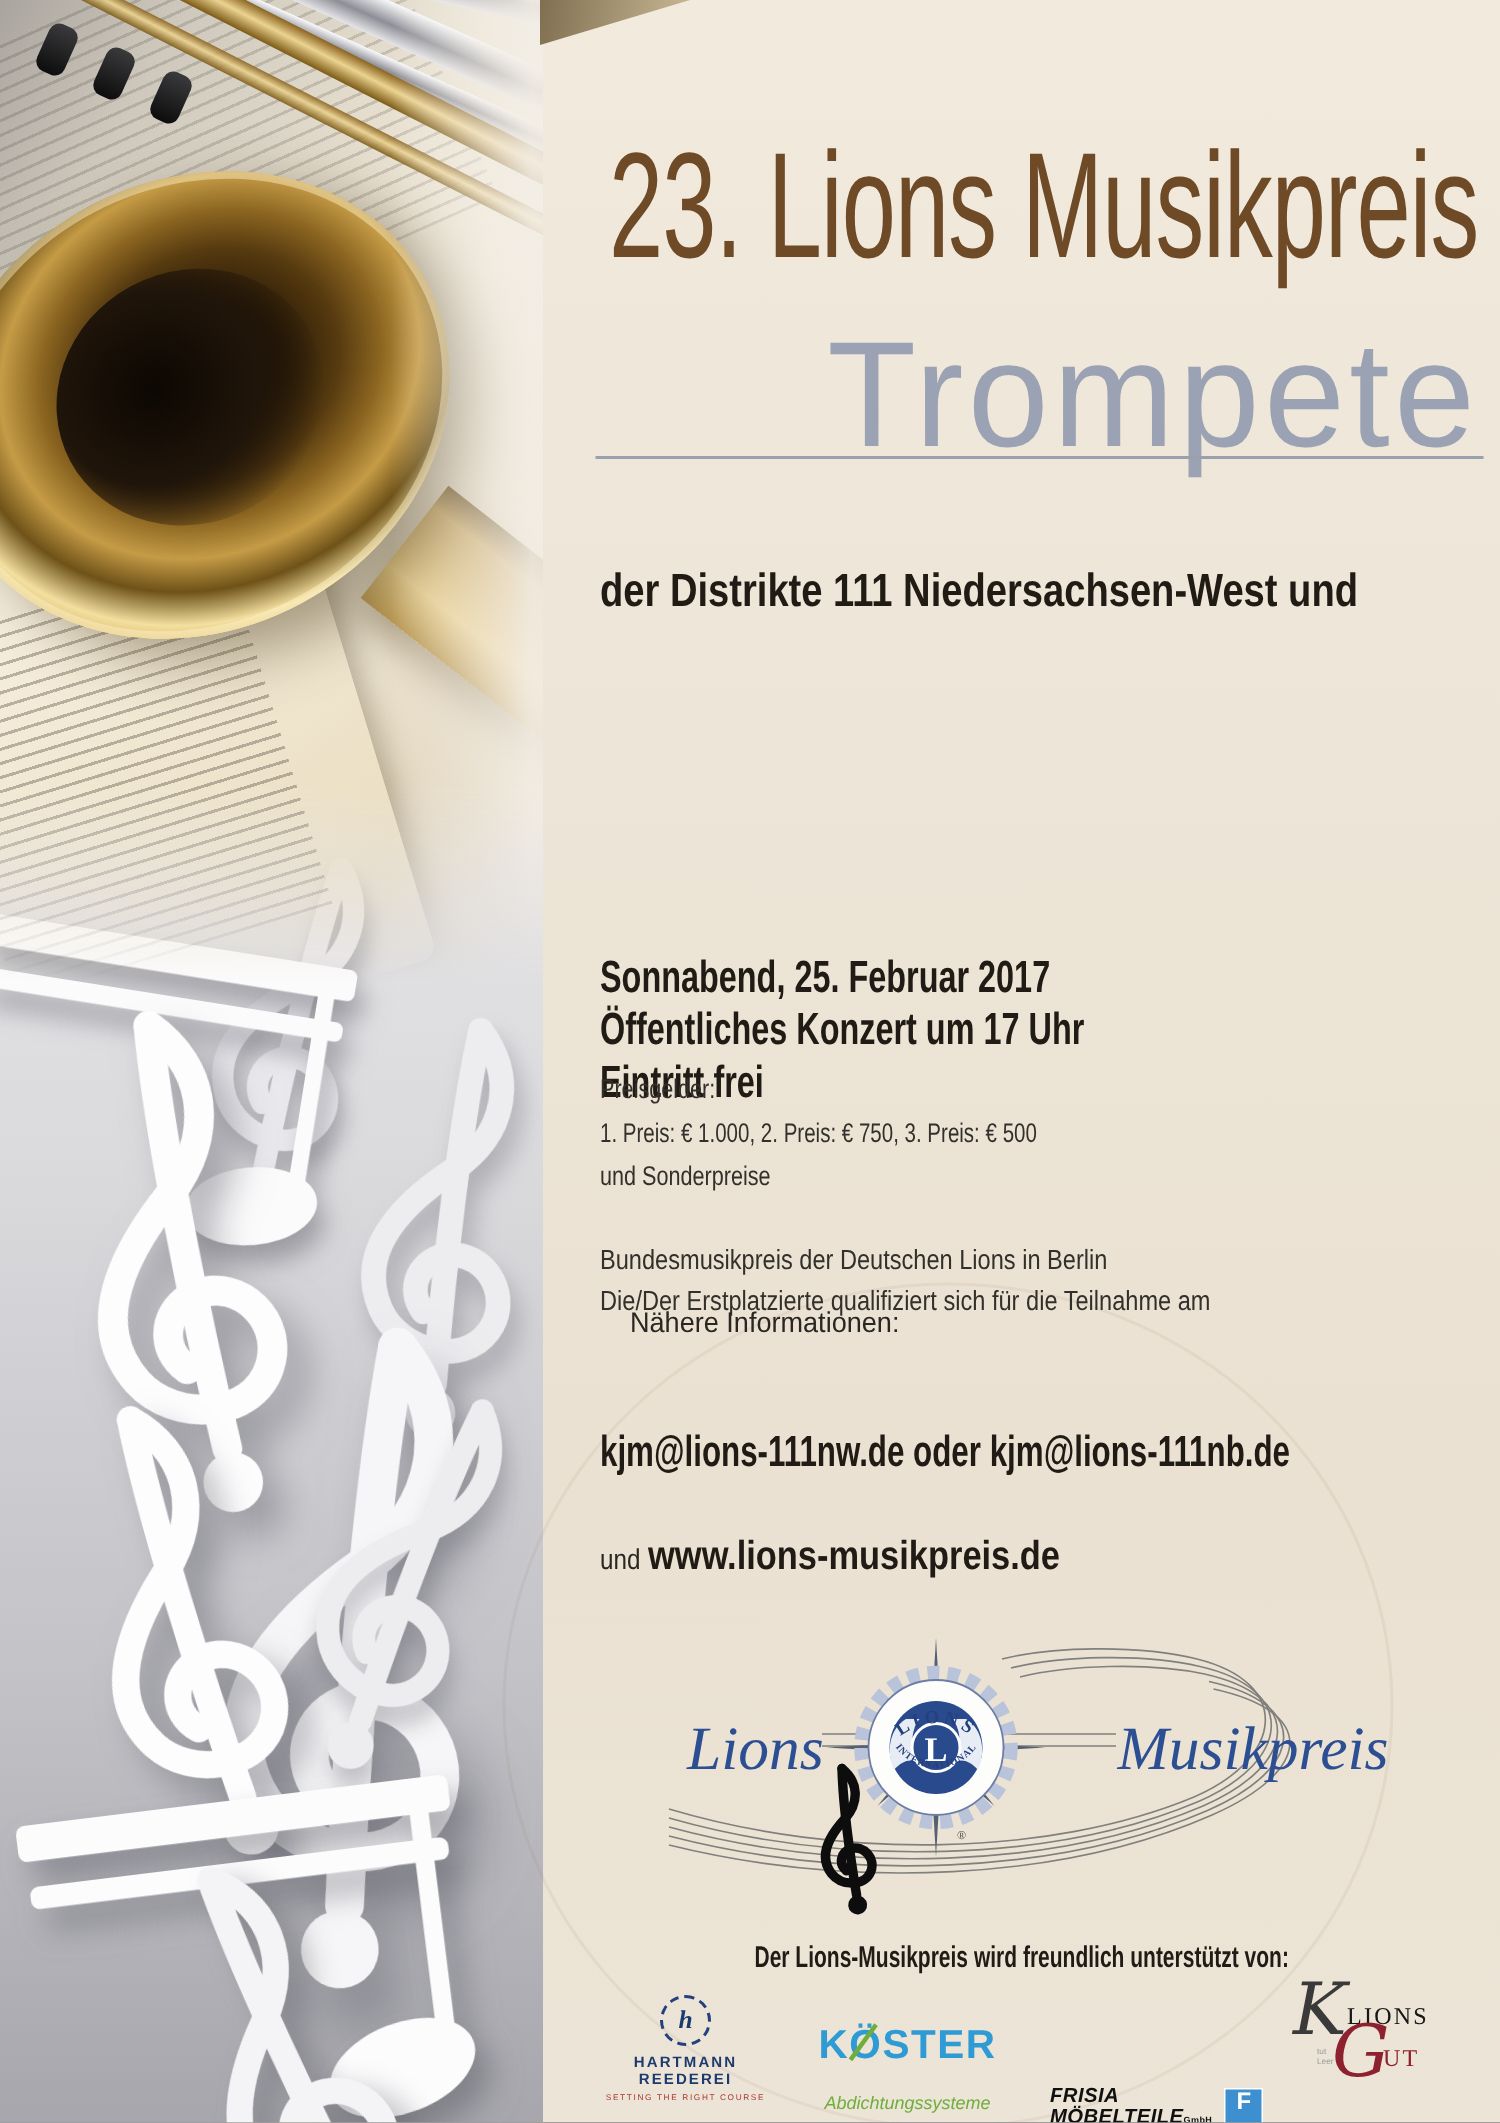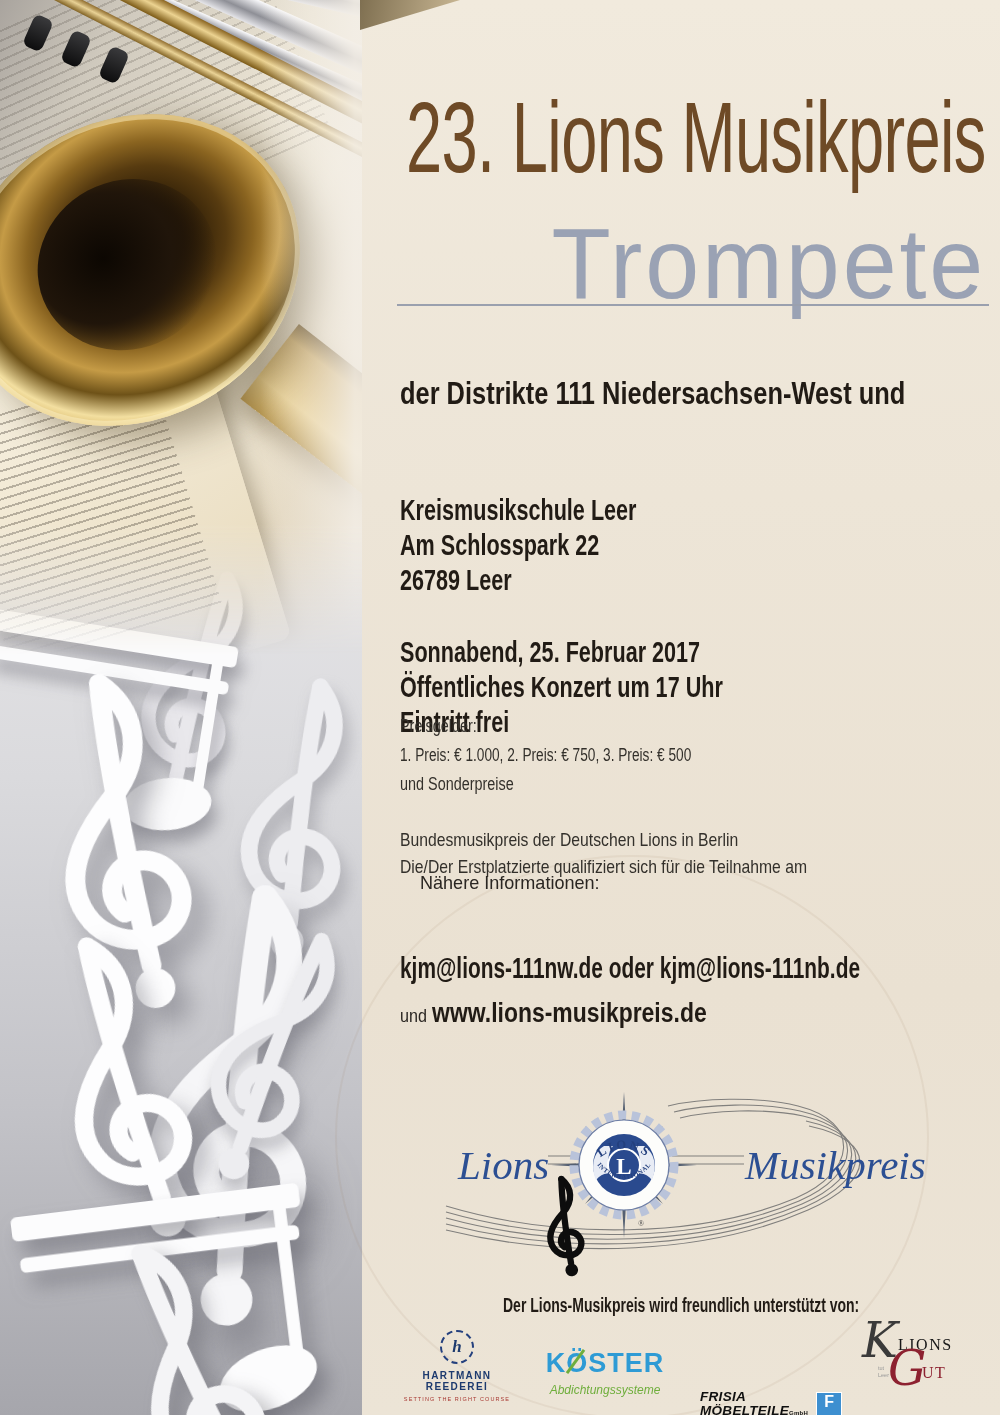--- a/index.html
+++ b/index.html
@@ -45,35 +45,35 @@
   .title1{top:80px;right:14px;font-size:100px;color:#6e4a26;letter-spacing:-1px;}
   .title2{top:206px;right:14px;font-size:100px;color:#9aa2b4;letter-spacing:3px;text-align:center;}
   .rule{position:absolute;left:397px;top:304px;width:592px;height:2px;background:#9aa0ae;}
 
   .districts{font-size:31px;font-weight:700;color:#211b15;}
   .venue,.eventblk{left:400px;font-size:30px;font-weight:700;line-height:35px;color:#211b15;}
   .small{font-size:18px;line-height:29px;color:#33302b;}
   .qual{font-size:18.5px;line-height:27px;color:#33302b;}
   .info-h{font-size:19px;color:#2a2622;}
   .emails{font-size:29px;font-weight:700;color:#211b15;}
-  .undwww{font-size:19px;color:#2a2622;}
+  .undwww{font-size:19px;color:#2a2622;margin-top:24px;}
   .undwww b{font-size:27px;color:#211b15;margin-left:6px;}
 
   
   .sup-h{left:503px;top:1294px;font-size:20px;font-weight:700;color:#211b15;}
   .sponsor{position:absolute;text-align:center;}
   .hart-circle{width:30px;height:30px;margin:0 auto;border:2px dashed #24407e;border-radius:50%;
     display:flex;align-items:center;justify-content:center;
     font:italic 700 17px "Liberation Serif",serif;color:#1d3a6e;}
   .hart-name{margin-top:6px;font-size:10px;font-weight:700;letter-spacing:1.4px;color:#1d3a6e;}
   .hart-tag{margin-top:4px;font-size:5.5px;letter-spacing:1.1px;color:#a83832;}
   .koe-big{font-size:27px;font-weight:800;letter-spacing:1px;color:#2e9bd5;}
   .koe-o{position:relative;display:inline-block;}
   .koe-o::after{content:"";position:absolute;left:8px;top:-1px;width:3px;height:29px;background:#6fae3c;transform:rotate(36deg);}
-  .koe-tag{font:italic 400 12px "Liberation Sans",sans-serif;color:#6fae3c;margin-top:4px;}
+  .koe-tag{font:italic 400 12px "Liberation Sans",sans-serif;color:#6fae3c;margin-top:16px;}
   .frisia{display:flex;align-items:flex-start;margin-top:40px;}
   .fr-text{font:italic 900 13.5px "Liberation Sans",sans-serif;color:#101010;text-align:left;
     border-bottom:2px solid #101010;padding-bottom:5px;line-height:14px;letter-spacing:.3px;}
   .fr-suffix{font-size:6px;font-style:normal;}
   .fr-box{width:26px;height:30px;background:#3d8fd0;margin-left:8px;margin-top:2px;position:relative;
     box-shadow:inset 0 0 0 1px #fff;}
   .fr-box .f{position:absolute;top:1px;left:0;right:0;font:700 16px "Liberation Sans",sans-serif;color:#fff;}
   .fr-box .lbl{position:absolute;bottom:1px;left:0;right:0;font:700 4.5px "Liberation Sans",sans-serif;color:#fff;letter-spacing:.5px;}
   .kg{width:110px;height:92px;position:relative;text-align:left;}
   .kg .k{position:absolute;left:4px;top:-6px;font:italic 400 48px "DejaVu Serif",serif;color:#3a3a3a;}
@@ -148,25 +148,20 @@
   </div>
   <div class="spill"></div>
   <div class="wm-circle"></div>
 
   <div class="t title1"><span class="cxr" style="transform:scaleX(.65);">23. Lions Musikpreis</span></div>
   <div class="t title2"><span class="cxr" style="transform:scaleX(.97);">Trompete</span></div>
   <div class="rule"></div>
 
   <div class="t districts" style="left:400px;top:376px;"><span class="cx" style="transform:scaleX(.82);">der Distrikte 111 Niedersachsen-West und</span></div>
 
-  <div class="t venue" style="top:492px;">
-    <div><span class="cx" style="transform:scaleX(.72);">Kreismusikschule Leer</span></div>
-    <div><span class="cx" style="transform:scaleX(.72);">Am Schlosspark 22</span></div>
-    <div><span class="cx" style="transform:scaleX(.72);">26789 Leer</span></div>
-  </div>
 
   <div class="t eventblk" style="top:634px;">
     <div><span class="cx" style="transform:scaleX(.72);">Sonnabend, 25. Februar 2017</span></div>
     <div><span class="cx" style="transform:scaleX(.72);">Öffentliches Konzert um 17 Uhr</span></div>
     <div><span class="cx" style="transform:scaleX(.72);">Eintritt frei</span></div>
   </div>
 
   <div class="t small" style="left:400px;top:712px;">
     <div><span class="cx" style="transform:scaleX(.80);">Preisgelder:</span></div>
     <div><span class="cx" style="transform:scaleX(.76);">1. Preis: € 1.000, 2. Preis: € 750, 3. Preis: € 500</span></div>

